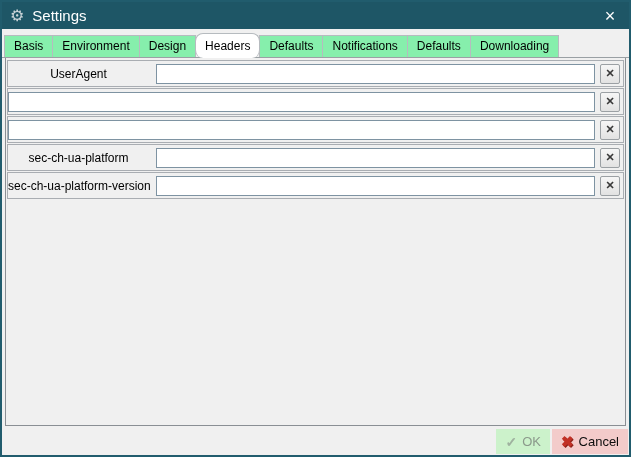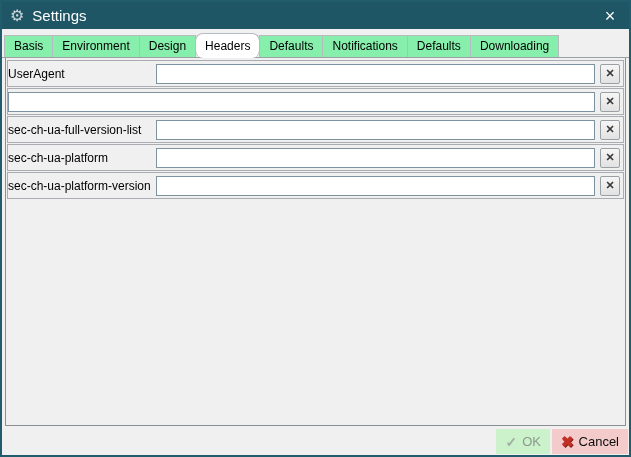--- a/index.html
+++ b/index.html
@@ -74,21 +74,21 @@
   }
   .row {
     display:flex; align-items:center;
     height:27px;
     margin:1px 1px 0 1px;
     border:1px solid #a9adb2;
     background:#f0f0f0;
   }
   .row label {
     width:148px; flex:0 0 148px;
-    text-align:left;
+    text-align:center;
     font-size:12px; color:#000;
     padding-right:7px;
     white-space:nowrap;
   }
   .row input {
     flex:1 1 auto;
     height:20px;
     border:1px solid #7e93a2;
     background:#ffffff;
     font-family:"Liberation Sans", sans-serif;
@@ -166,21 +166,20 @@
       <input type="text" value="" style="">
       <span class="clear-btn">✕</span>
     </div>
 
     <div class="row">
       <input type="text" value="" style="">
       <span class="clear-btn">✕</span>
     </div>
 
     <div class="row">
-      <label>sec-ch-ua-full-version-list</label>
       <input type="text" value="" style="">
       <span class="clear-btn">✕</span>
     </div>
 
     <div class="row">
       <label>sec-ch-ua-platform</label>
       <input type="text" value="" style="">
       <span class="clear-btn">✕</span>
     </div>
 

